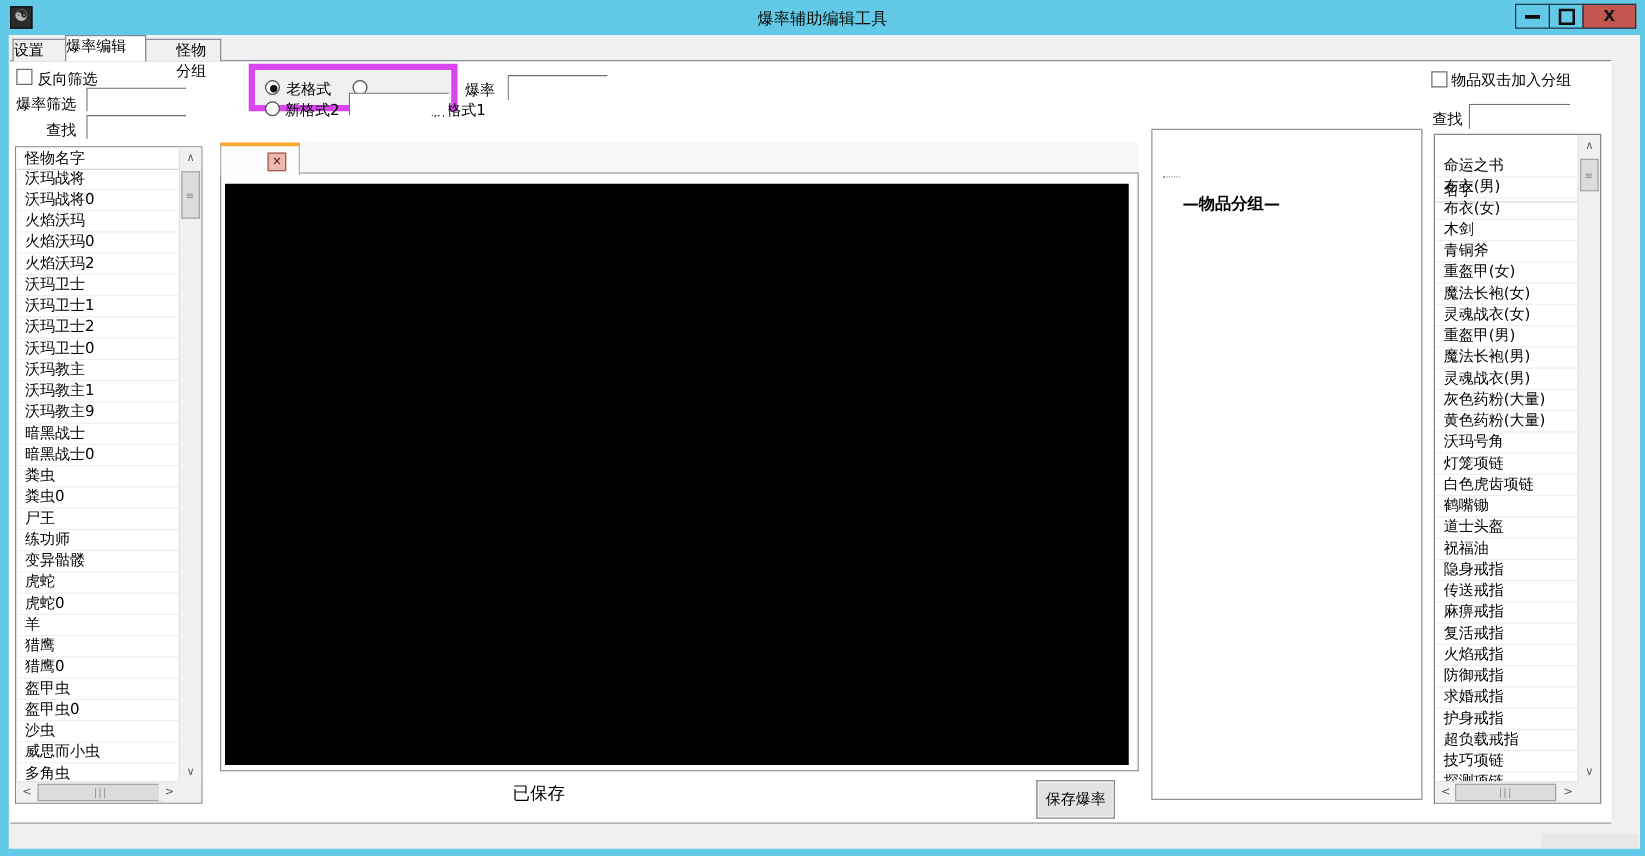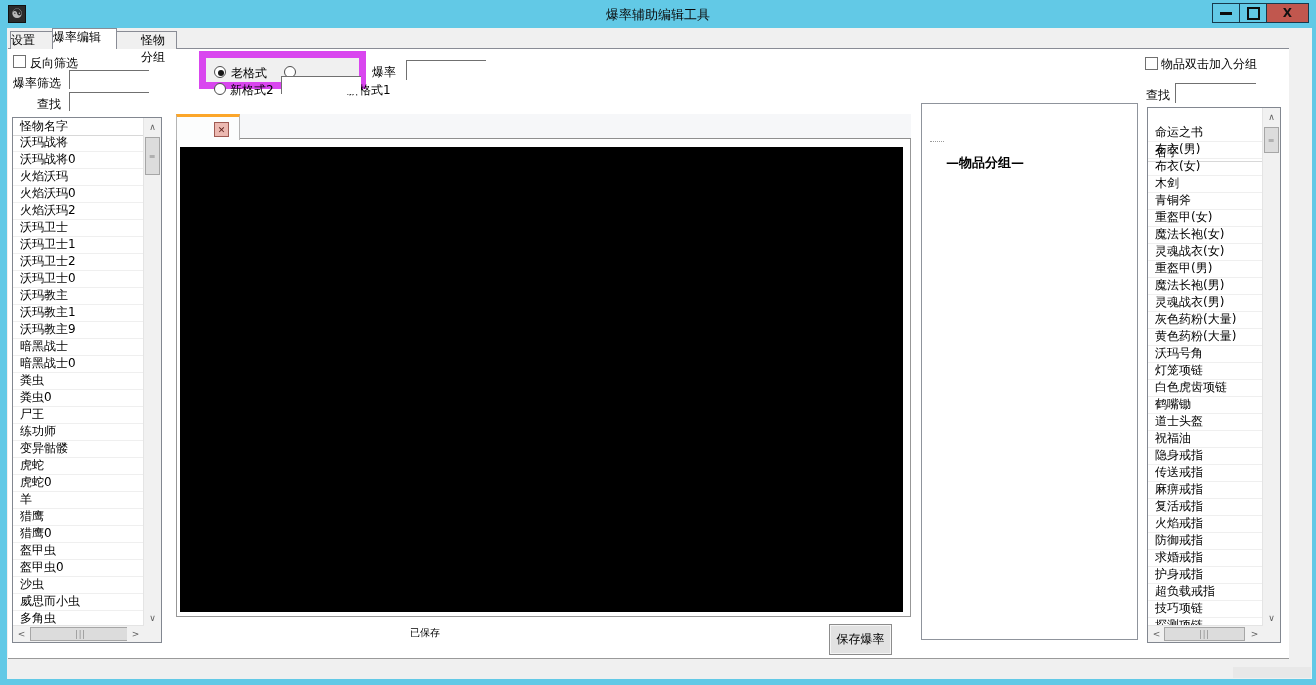--- a/index.html
+++ b/index.html
@@ -45,31 +45,31 @@
   .sb-h{position:absolute;left:0;right:17px;bottom:0;height:16px;background:#f1f1f1;border-top:1px solid #e4e4e4;}
   .sb-corner{position:absolute;right:0;bottom:0;width:17px;height:16px;background:#f1f1f1;}
   .sb-btn{position:absolute;display:flex;align-items:center;justify-content:center;color:#5e5e5e;font-size:9px;background:#f1f1f1;}
   .sb-btn.up{left:0;top:0;width:17px;height:17px;}
   .sb-btn.down{left:0;bottom:0;width:17px;height:17px;}
   .sb-btn.lft{left:0;top:0;width:17px;height:15px;}
   .sb-btn.rgt{right:0;top:0;width:17px;height:15px;}
   .sb-thumb{position:absolute;background:#dcdcdc;border:1px solid #a6a6a6;display:flex;align-items:center;justify-content:center;
     color:#8a8a8a;font-size:8px;letter-spacing:1px;}
   
-  .radio-panel{left:199px;top:51px;width:167px;height:38px;background:#f0f0f0;border:7px solid #d946ef;}
+  .radio-panel{left:199px;top:51px;width:167px;height:38px;background:#f0f0f0;border:5px solid #d946ef;}
   
   .tabstrip{left:176px;top:114px;width:735px;height:25px;background:#f6f7f9;border-bottom:1px solid #8f8f8f;}
   .seltab{left:176px;top:114px;width:64px;height:26px;background:#fcfdfd;z-index:2;
     border-top:3px solid #fca62a;border-left:1px solid #b4b4b4;border-right:1px solid #b4b4b4;}
   .tab-x{left:37px;top:5px;width:15px;height:15px;background:#ecb9b1;border:1px solid #9f5a52;
     color:#5d1f1a;font-size:9px;font-weight:bold;display:flex;align-items:center;justify-content:center;}
   .tabbody{left:176px;top:139px;width:735px;height:478px;background:#fff;
     border:1px solid #979797;border-top:none;}
   .canvas{left:180px;top:147px;width:723px;height:465px;background:#000;}
-  .status{left:410px;top:626px;font-size:10px;}
+  .status{left:410px;top:626px;font-size:14px;}
   .save-btn{left:829px;top:624px;width:63px;height:31px;background:#e2e2e2;border:1px solid #8c8c8c;
     box-shadow:inset 0 0 0 1px #f5f5f5;display:flex;align-items:center;justify-content:center;cursor:default;}
   
   .treebox{left:921px;top:103px;width:217px;height:537px;background:#fff;border:1px solid #8f949c;}
   .tree-root{position:absolute;left:8px;top:6px;display:flex;align-items:center;}
   .tree-dots{width:14px;height:0;border-top:1px dotted #9a9a9a;margin-right:2px;}
   .tree-root-label{font-weight:bold;font-size:13px;white-space:nowrap;margin-top:44px;}
 </style>
 </head>
 <body>

